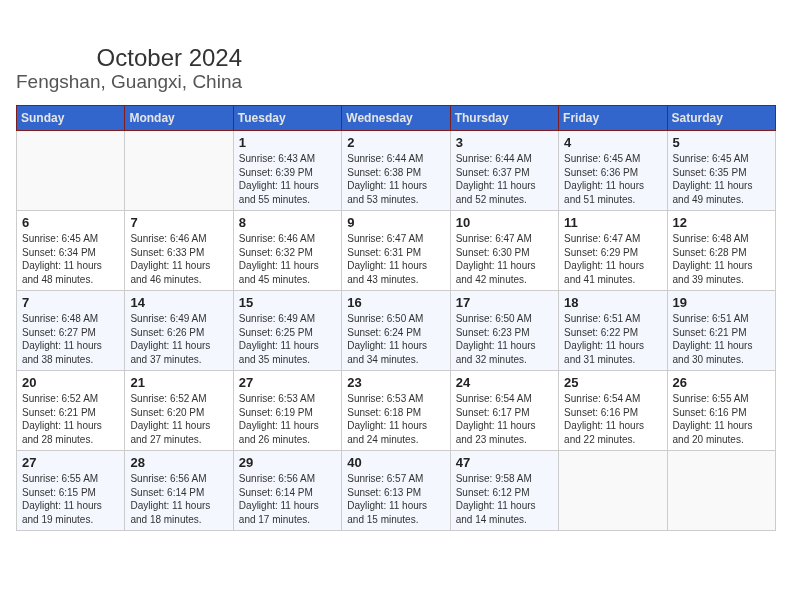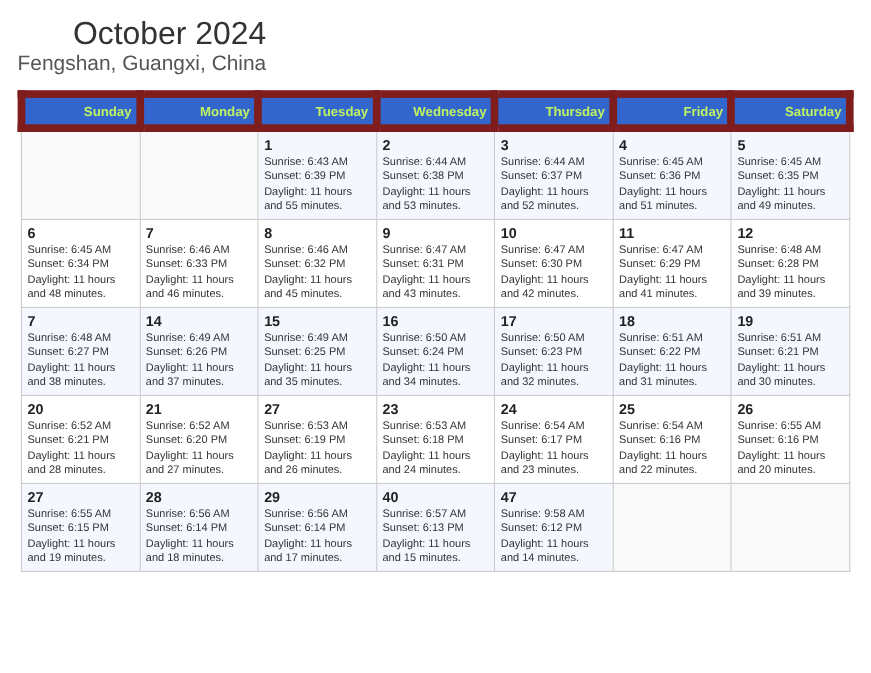--- a/index.html
+++ b/index.html
@@ -29,42 +29,43 @@
     .logo-text .general { color: #333; }
     .logo-text .blue { color: #2060c0; }
     .logo-icon {
       width: 36px;
       height: 36px;
     }
     .title-block {
       text-align: right;
     }
     .month-title {
-      font-size: 29px;
+      font-size: 24px;
       font-weight: normal;
       color: #333;
       line-height: 1.1;
+      margin-top: 29px;
     }
     .location {
       font-size: 19px;
       color: #555;
     }
     .calendar {
       width: 100%;
       border-collapse: collapse;
       font-size: 11px;
     }
     .calendar th {
       background: #3366cc;
-      color: #bef264;
+      color: #e5e5e5;
       padding: 5px 4px;
-      text-align: right;
+      text-align: left;
       font-size: 12px;
       font-weight: bold;
-      border: 7px solid #7f1d1d;
+      border: 1px solid #7f1d1d;
     }
     .calendar td {
       border: 1px solid #ccc;
       vertical-align: top;
       padding: 4px 5px;
       width: calc(100% / 7);
       min-height: 80px;
       background: #fff;
     }
     .calendar tr:nth-child(odd) td {

